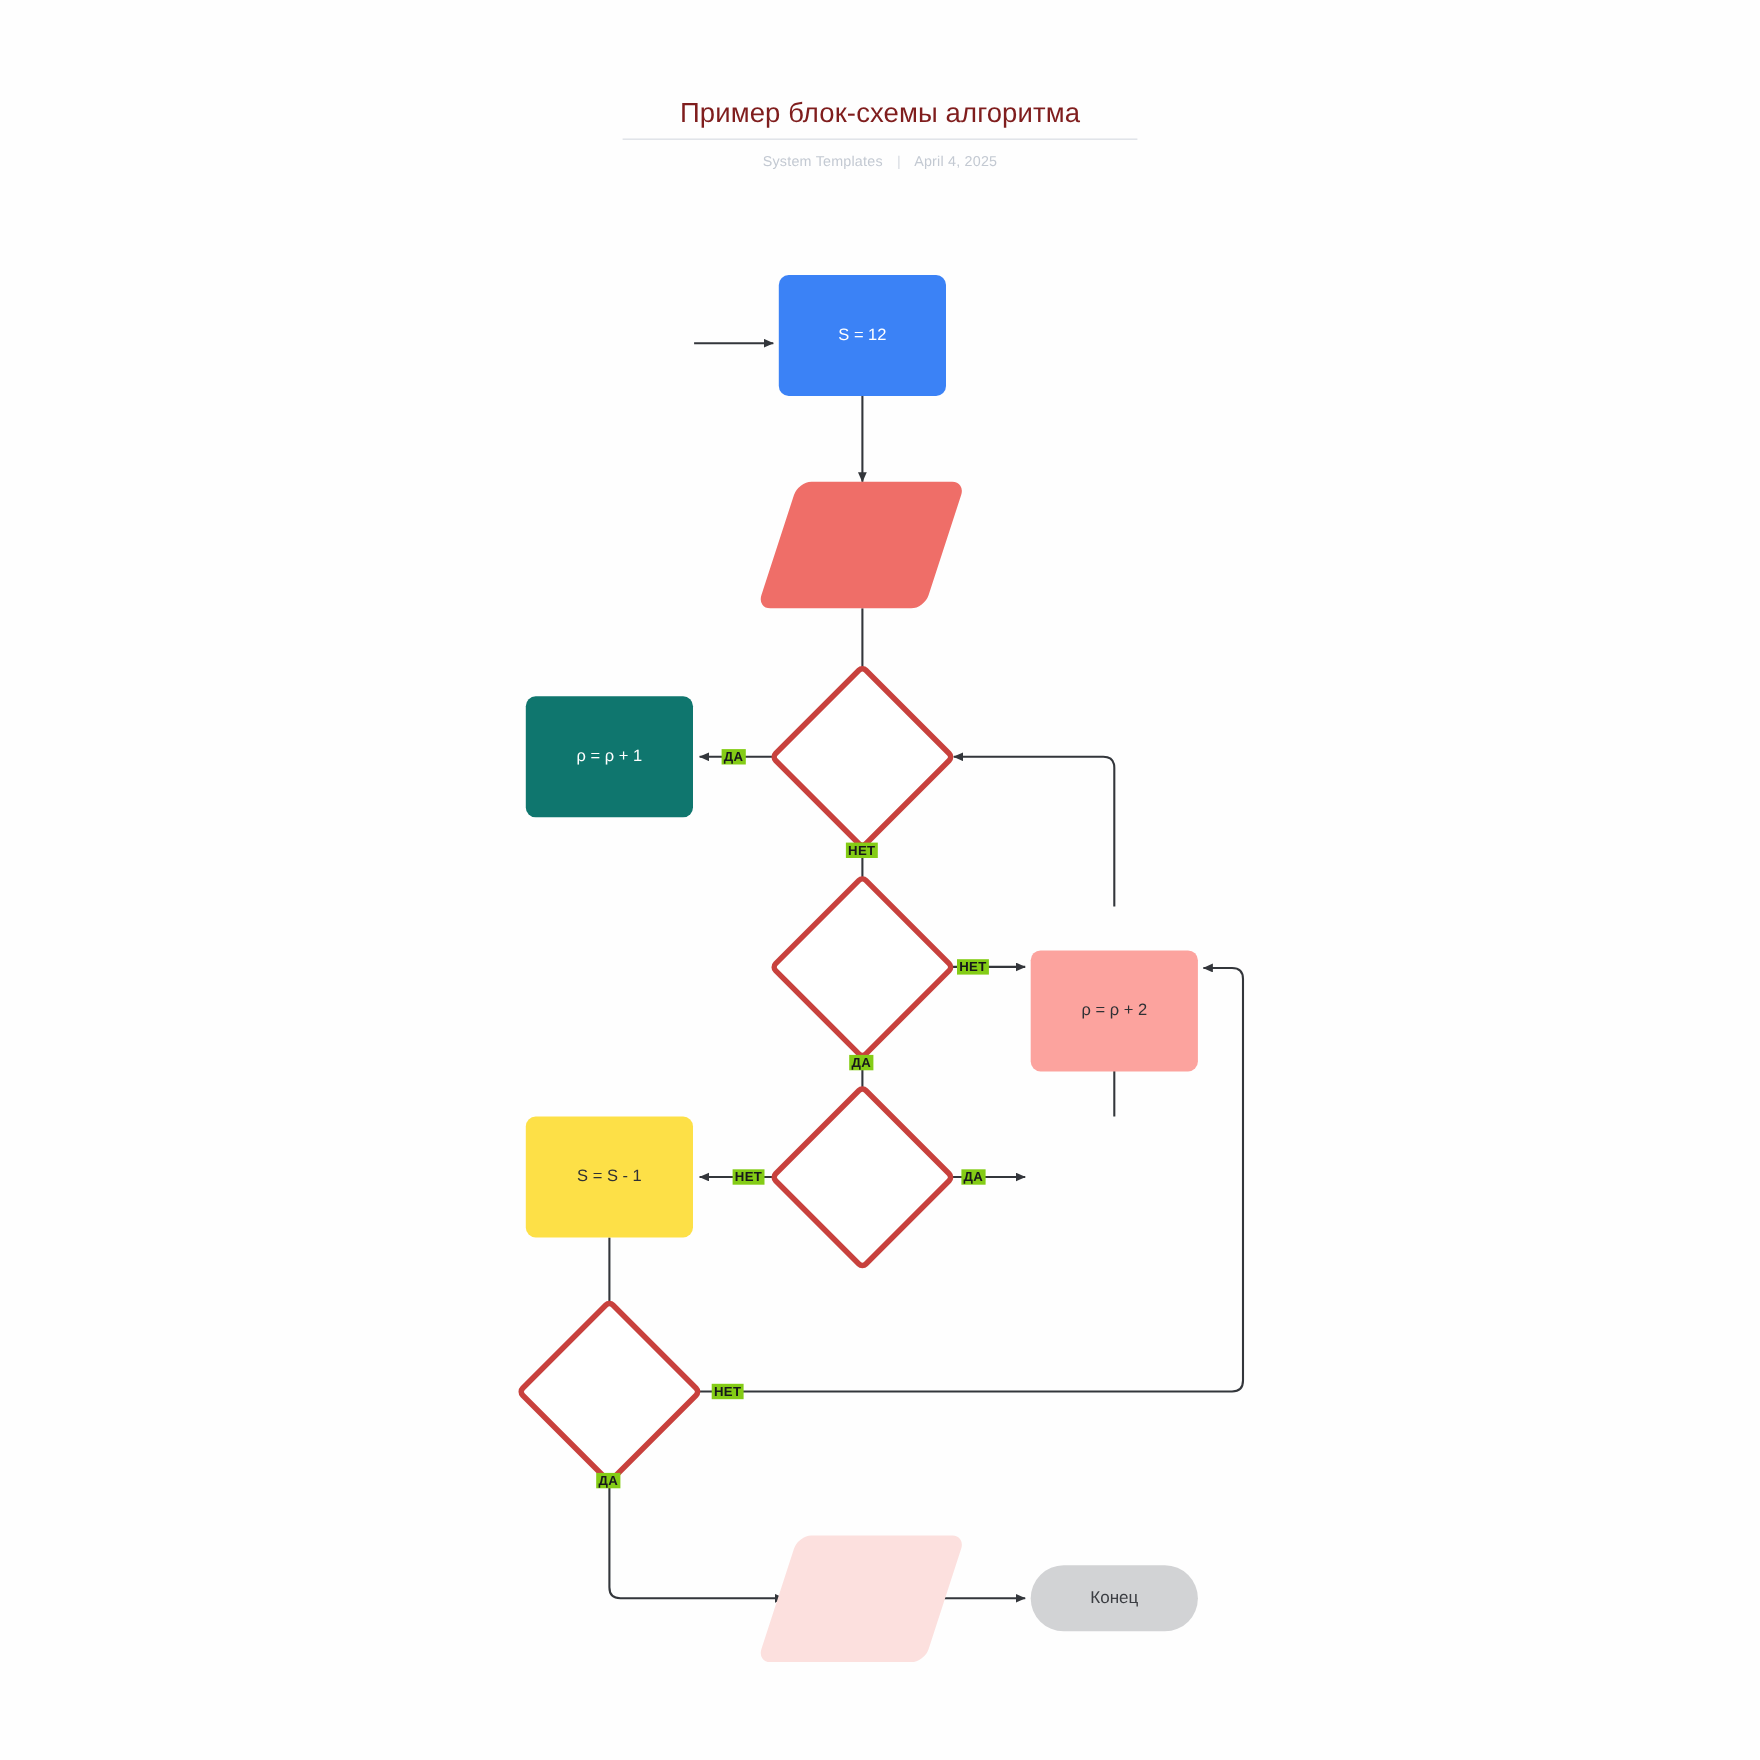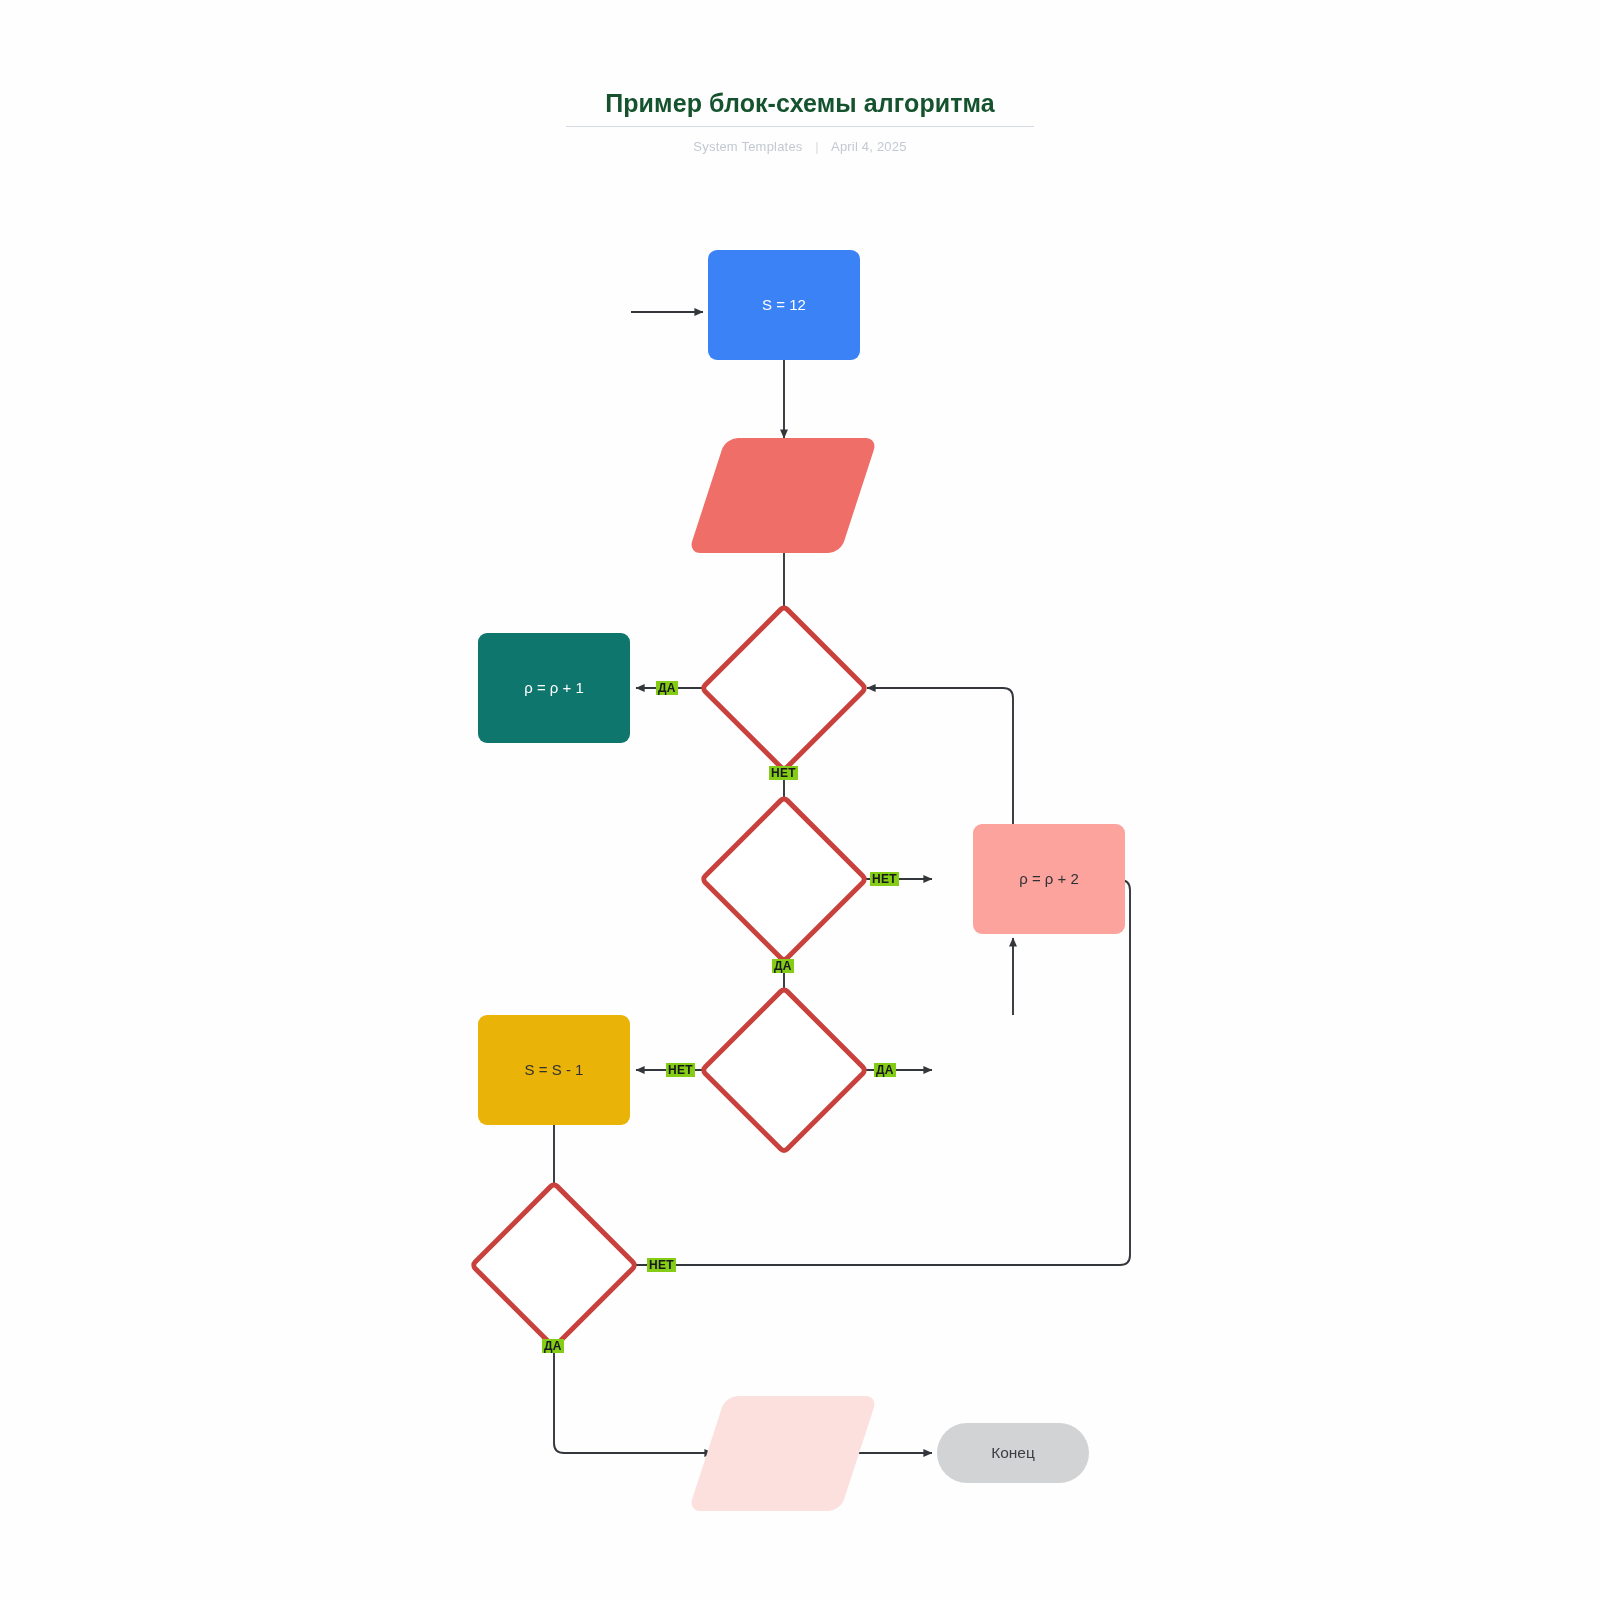--- a/index.html
+++ b/index.html
@@ -18,22 +18,22 @@
 
   
   #header {
     position: absolute;
     left: 0; top: 88px;
     width: 1600px;
     text-align: center;
   }
   #title {
     font-size: 25px;
-    font-weight: bold;
-    color: #14532d;
+    font-weight: normal;
+    color: #7f1d1d;
     letter-spacing: 0.1px;
     line-height: 30px;
     padding-bottom: 8px;
   }
   #title-rule {
     width: 468px;
     height: 1px;
     background: #d5d9e0;
     margin: 0 auto;
   }
@@ -82,21 +82,21 @@
     border-radius: 999px;
     font-size: 15.5px;
     color: #3b3d42;
   }
 
   
   .proc { border-radius: 9px; }
   .proc.dark   { background: #3b82f6; color: #ffffff; }
   .proc.mid    { background: #0f766e; color: #ffffff; }
   .proc.mid2   { background: #fca39e; color: #2f3135; }
-  .proc.light  { background: #eab308; color: #2f3135; justify-content: center; }
+  .proc.light  { background: #fde047; color: #2f3135; justify-content: center; }
 
   
   .io {
     position: absolute;
     z-index: 3;
     display: flex;
     align-items: center;
     justify-content: center;
   }
   .io .skew {
@@ -223,21 +223,21 @@
     <div class="node proc mid" style="left:478px; top:633px; width:152px; height:110px; font-size:15px;">
       <span class="txt">ρ = ρ + 1</span>
     </div>
 
     <div class="dec" style="left:699px; top:794px; width:170px; height:170px;">
       <span class="rhomb"></span>
       <span class="txt">ρ — простое
 число?</span>
     </div>
 
-    <div class="node proc mid2" style="left:937px; top:824px; width:152px; height:110px; font-size:15px;margin-left:36px;">
+    <div class="node proc mid2" style="left:937px; top:864px; width:152px; height:110px; font-size:15px;">
       <span class="txt">ρ = ρ + 2</span>
     </div>
 
     <div class="dec" style="left:699px; top:985px; width:170px; height:170px;">
       <span class="rhomb"></span>
       <span class="txt">ρ &lt; S?</span>
     </div>
 
     <div class="node proc light" style="left:478px; top:1015px; width:152px; height:110px; font-size:15px;">
       <span class="txt">S = S - 1</span>

